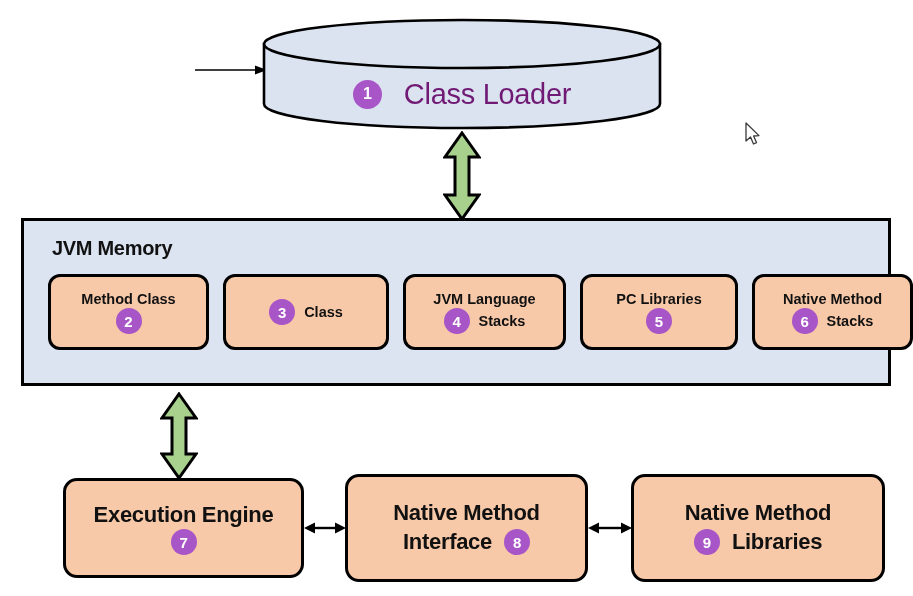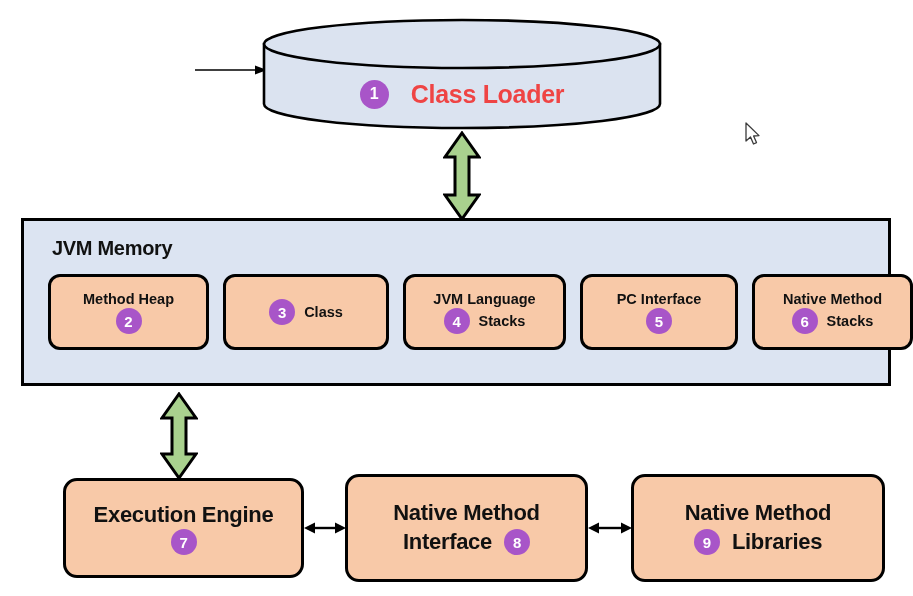--- a/index.html
+++ b/index.html
@@ -67,23 +67,23 @@
     top: 74px;
     width: 400px;
     height: 40px;
     display: flex;
     align-items: center;
     justify-content: center;
     gap: 22px;
     pointer-events: none;
   }
   .cyl-title {
-    font-size: 25px;
-    font-weight: bold;
-    color: #ef4444;
+    font-size: 29px;
+    font-weight: normal;
+    color: #701a75;
     letter-spacing: -0.3px;
   }
 
   
   .green-arrow-1 { left: 443px; top: 131px; width: 38px; height: 90px; }
   .green-arrow-2 { left: 160px; top: 392px; width: 38px; height: 88px; }
 
   
   .jvm-panel {
     left: 21px;
@@ -204,21 +204,21 @@
     <polygon points="19,2 36,26 26,26 26,64 36,64 19,88 2,64 12,64 12,26 2,26" fill="#a9d18e" stroke="#000000" stroke-width="3"></polygon>
   </svg>
 
   <div class="abs jvm-panel">
     <div class="jvm-panel-title">JVM Memory</div>
 
     <div class="mem-row">
 
       <div class="mem-box w1">
         <div class="stack-line">
-          <span>Method Heap</span>
+          <span>Method Class</span>
         </div>
         <div class="stack-line">
           <span class="badge">2</span>
         </div>
       </div>
 
       <div class="mem-box w2">
         <div class="stack-line">
           <span class="badge">3</span>
           <span>Class</span>
@@ -230,21 +230,21 @@
           <span>JVM Language</span>
         </div>
         <div class="stack-line">
           <span class="badge">4</span>
           <span>Stacks</span>
         </div>
       </div>
 
       <div class="mem-box w4">
         <div class="stack-line">
-          <span>PC Interface</span>
+          <span>PC Libraries</span>
         </div>
         <div class="stack-line">
           <span class="badge">5</span>
         </div>
       </div>
 
       <div class="mem-box w5">
         <div class="stack-line">
           <span>Native Method</span>
         </div>

